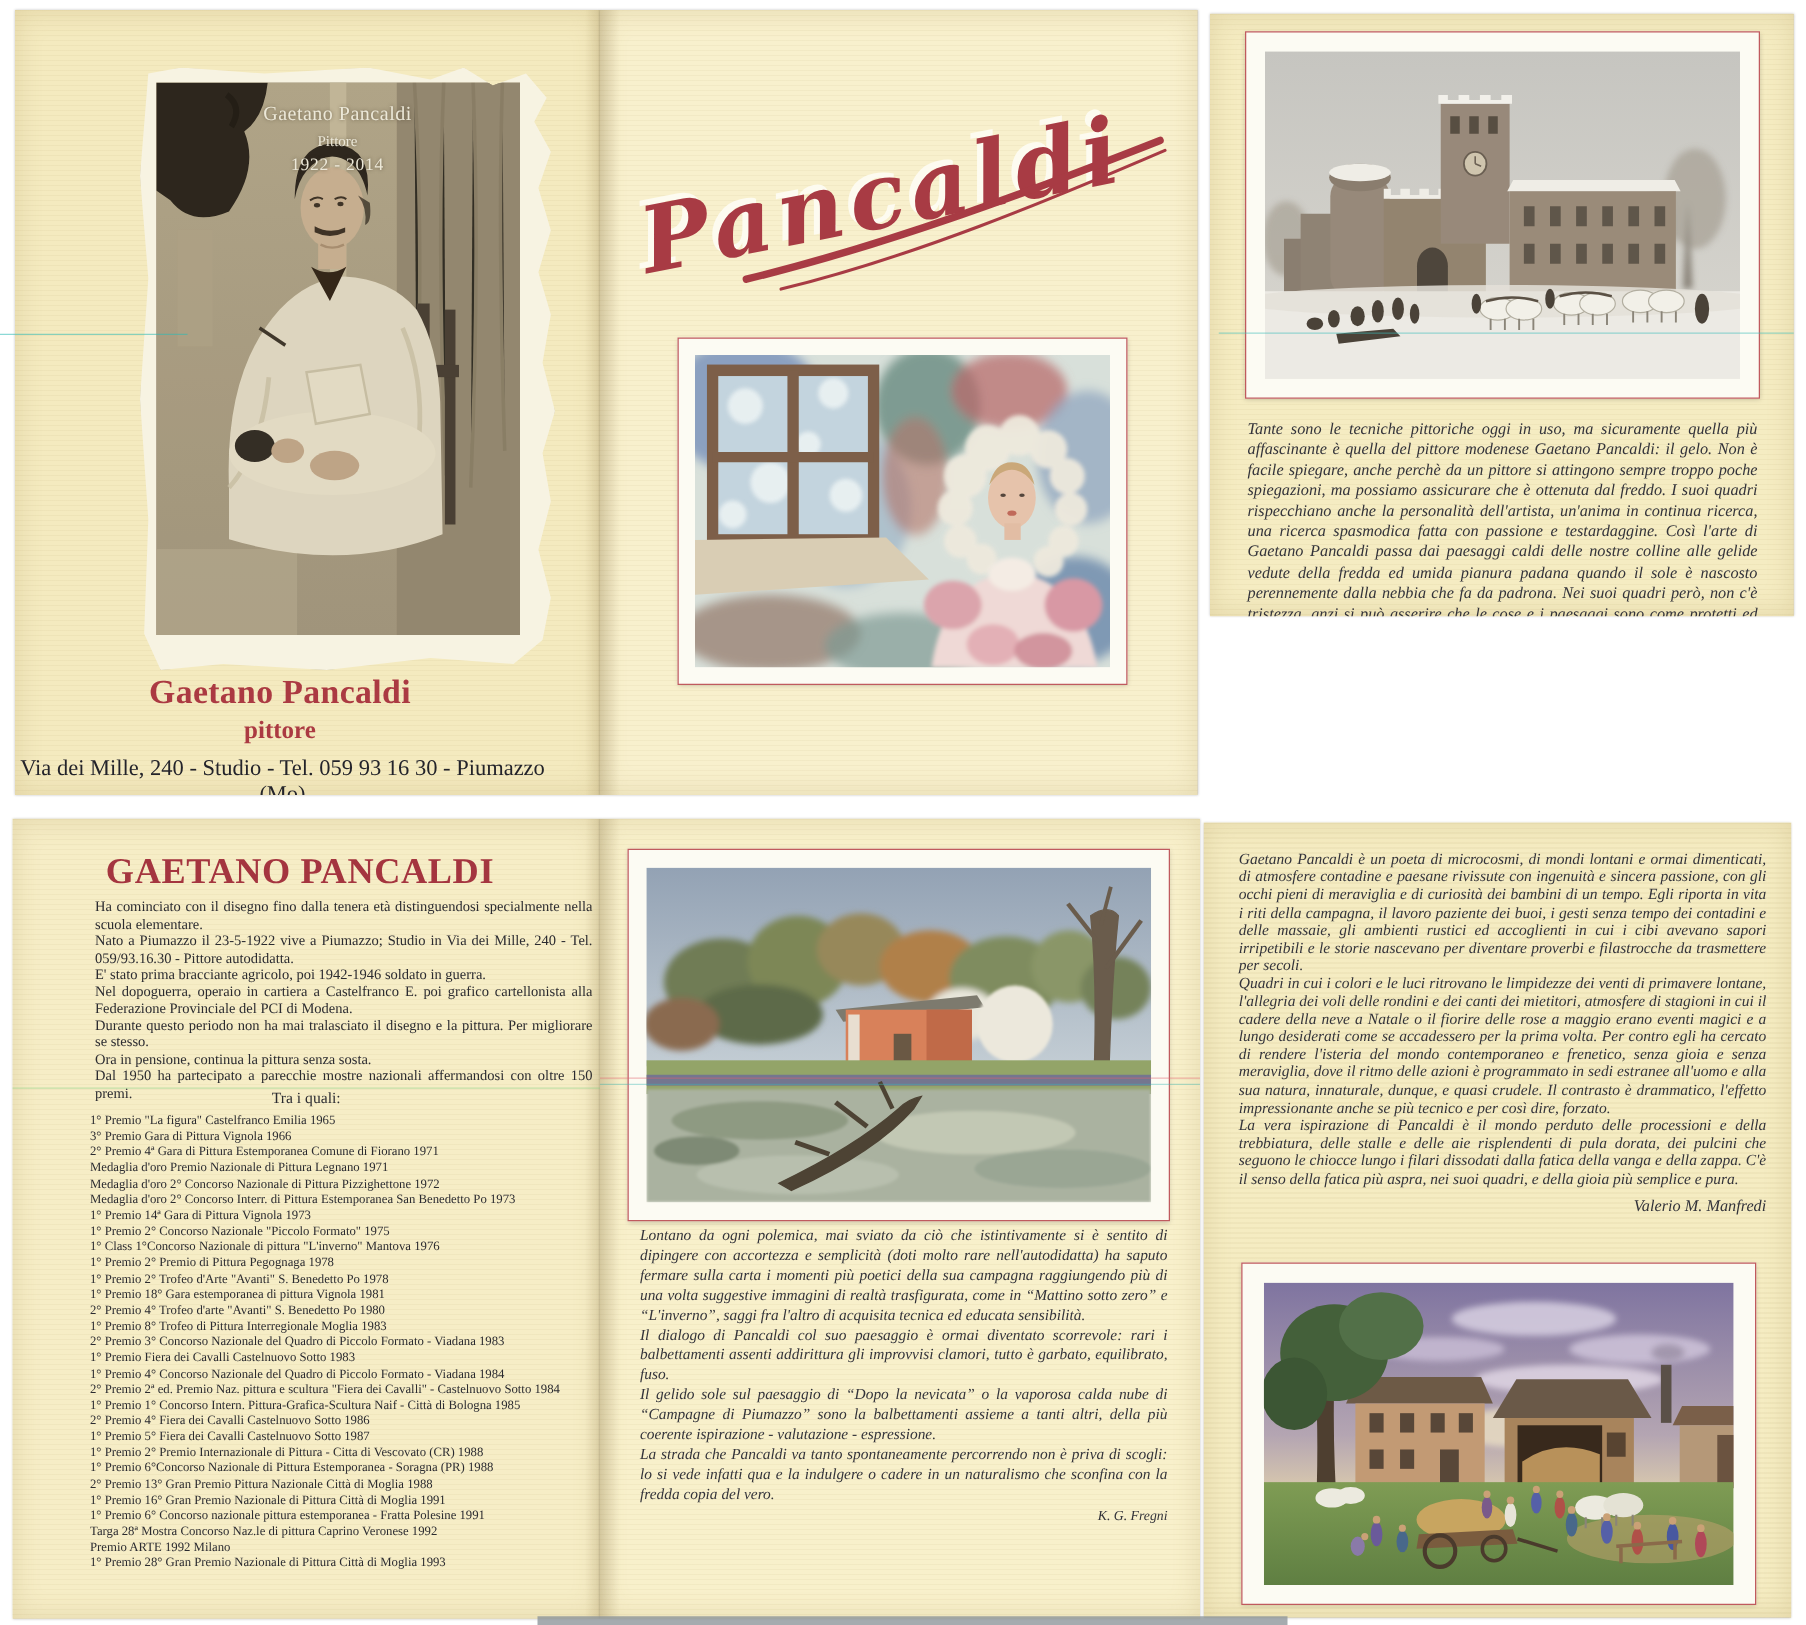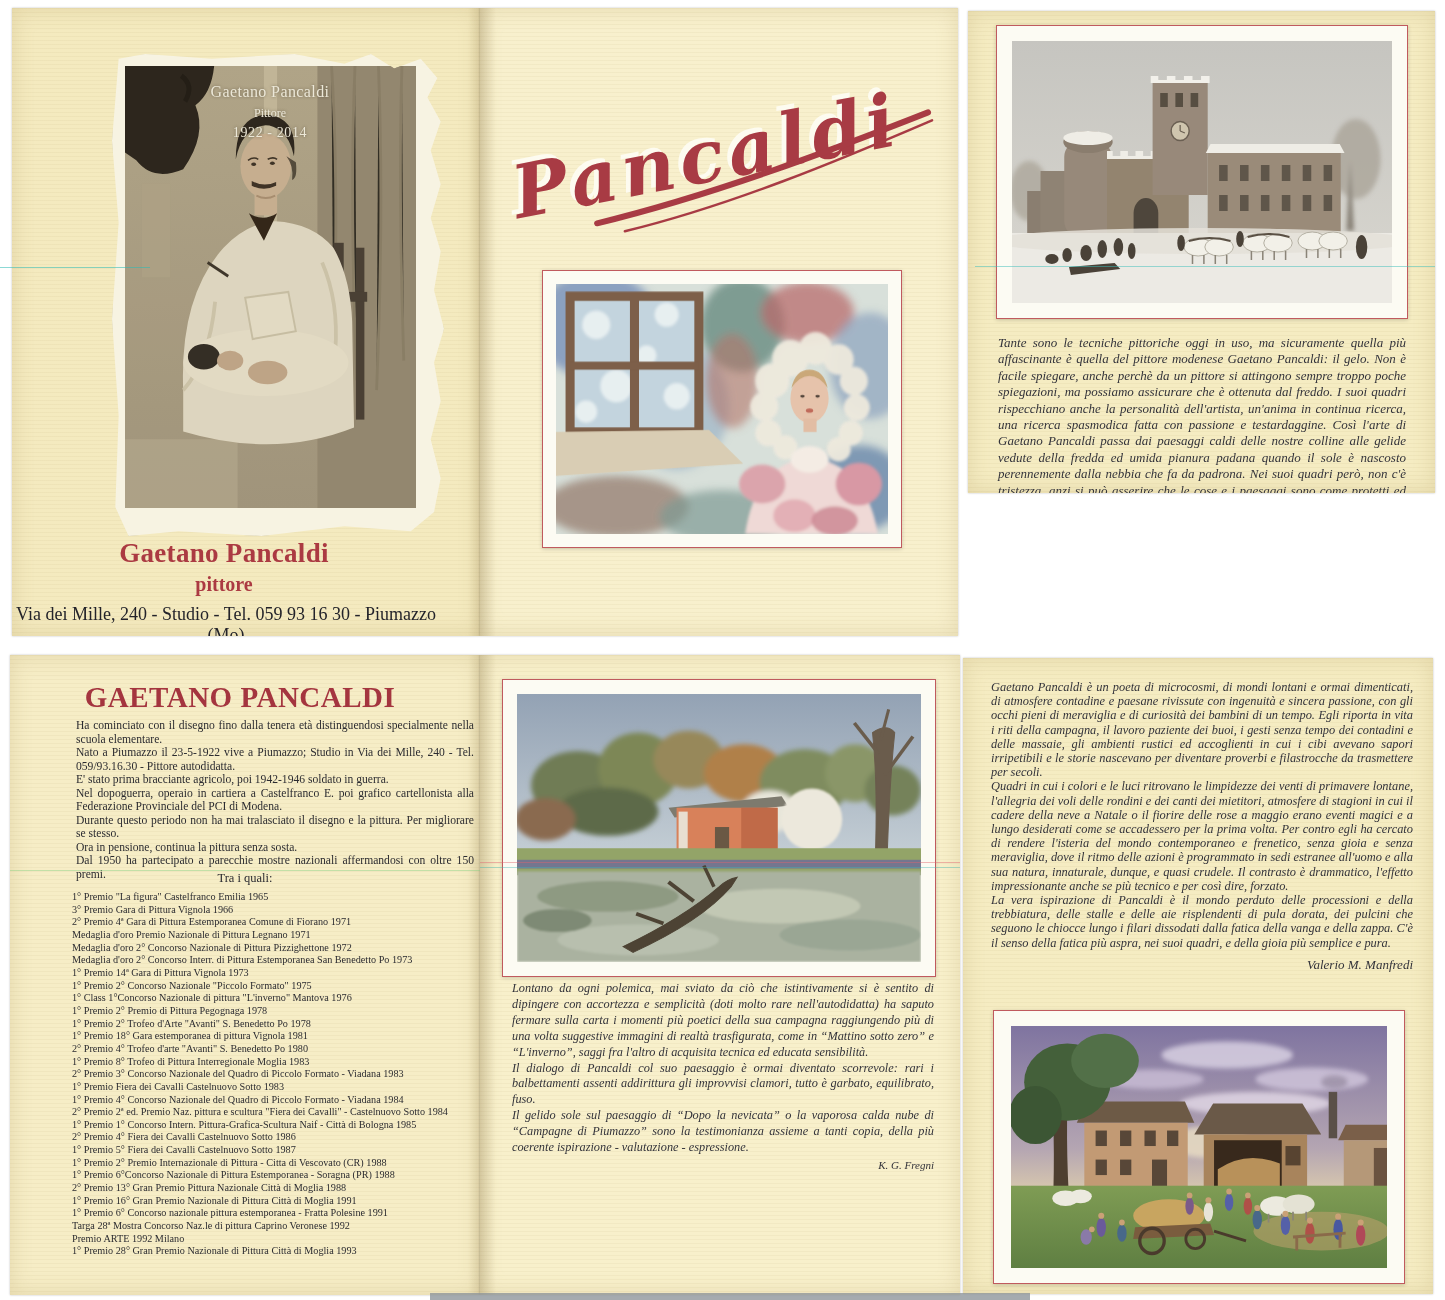--- a/index.html
+++ b/index.html
@@ -455,21 +455,22 @@
           <path d="M175,215 L150,195" stroke-width="4" fill="none"></path>
           <path d="M195,200 L185,178" stroke-width="3.5" fill="none"></path>
           <path d="M145,238 L118,228" stroke-width="4" fill="none"></path>
         </g>
       </svg>
     </div>
   </div>
   <div class="essay bm-essay">
     <p>Lontano da ogni polemica, mai sviato da ciò che istintivamente si è sentito di dipingere con accortezza e semplicità (doti molto rare nell'autodidatta) ha saputo fermare sulla carta i momenti più poetici della sua campagna raggiungendo più di una volta suggestive immagini di realtà trasfigurata, come in “Mattino sotto zero” e “L'inverno”, saggi fra l'altro di acquisita tecnica ed educata sensibilità.</p>
     <p>Il dialogo di Pancaldi col suo paesaggio è ormai diventato scorrevole: rari i balbettamenti assenti addirittura gli improvvisi clamori, tutto è garbato, equilibrato, fuso.</p>
-    <p>Il gelido sole sul paesaggio di “Dopo la nevicata” o la vaporosa calda nube di “Campagne di Piumazzo” sono la testimonianza assieme a tanti copia, della più coerente ispirazione - valutazione - espressione.</p>
+    <p>Il gelido sole sul paesaggio di “Dopo la nevicata” o la vaporosa calda nube di “Campagne di Piumazzo” sono la balbettamenti assieme a tanti altri, della più coerente ispirazione - valutazione - espressione.</p>
+    <p>La strada che Pancaldi va tanto spontaneamente percorrendo non è priva di scogli: lo si vede infatti qua e la indulgere o cadere in un naturalismo che sconfina con la fredda copia del vero.</p>
     <div class="bm-sign">K. G. Fregni</div>
   </div>
 </section>
 
 <section class="panel p-br">
   <div class="essay br-essay">
     <p>Gaetano Pancaldi è un poeta di microcosmi, di mondi lontani e ormai dimenticati, di atmosfere contadine e paesane rivissute con ingenuità e sincera passione, con gli occhi pieni di meraviglia e di curiosità dei bambini di un tempo. Egli riporta in vita i riti della campagna, il lavoro paziente dei buoi, i gesti senza tempo dei contadini e delle massaie, gli ambienti rustici ed accoglienti in cui i cibi avevano sapori irripetibili e le storie nascevano per diventare proverbi e filastrocche da trasmettere per secoli.</p>
     <p>Quadri in cui i colori e le luci ritrovano le limpidezze dei venti di primavere lontane, l'allegria dei voli delle rondini e dei canti dei mietitori, atmosfere di stagioni in cui il cadere della neve a Natale o il fiorire delle rose a maggio erano eventi magici e a lungo desiderati come se accadessero per la prima volta. Per contro egli ha cercato di rendere l'isteria del mondo contemporaneo e frenetico, senza gioia e senza meraviglia, dove il ritmo delle azioni è programmato in sedi estranee all'uomo e alla sua natura, innaturale, dunque, e quasi crudele. Il contrasto è drammatico, l'effetto impressionante anche se più tecnico e per così dire, forzato.</p>
     <p>La vera ispirazione di Pancaldi è il mondo perduto delle processioni e della trebbiatura, delle stalle e delle aie risplendenti di pula dorata, dei pulcini che seguono le chiocce lungo i filari dissodati dalla fatica della vanga e della zappa. C'è il senso della fatica più aspra, nei suoi quadri, e della gioia più semplice e pura.</p>
     <div class="br-sign">Valerio M. Manfredi</div>

